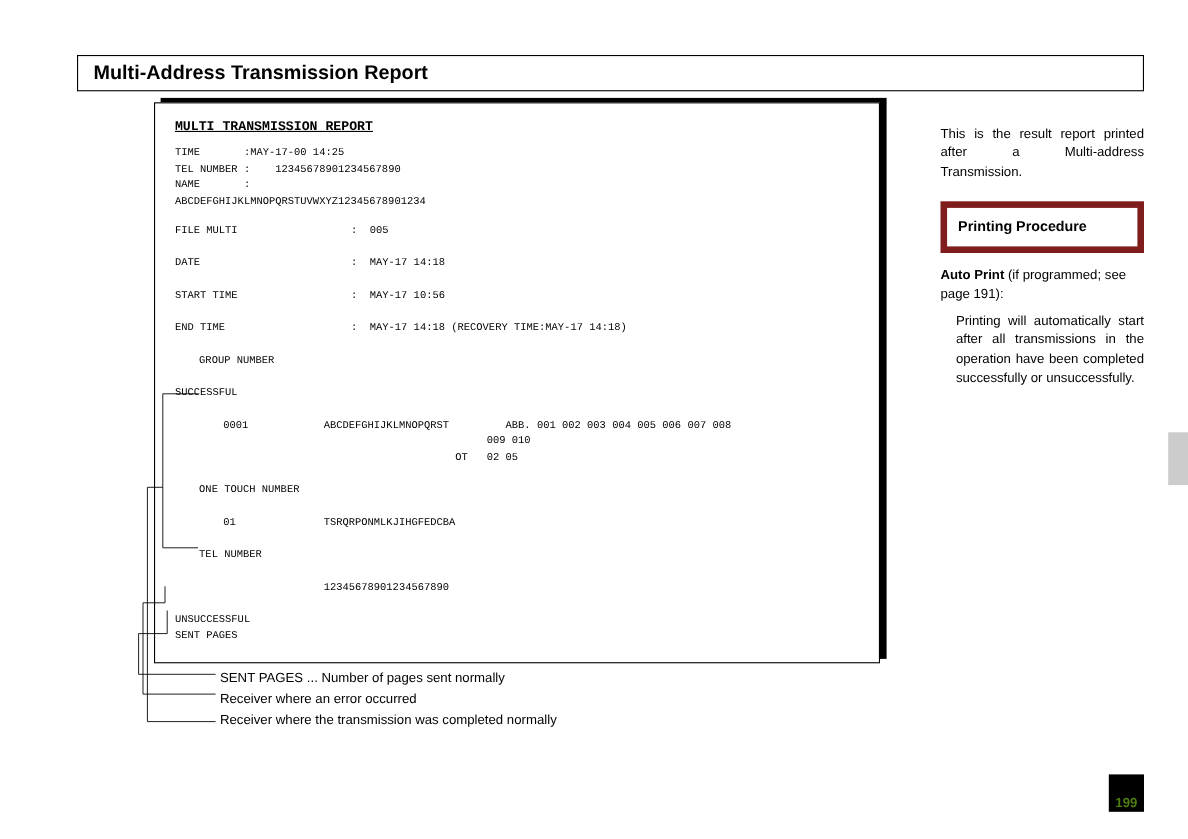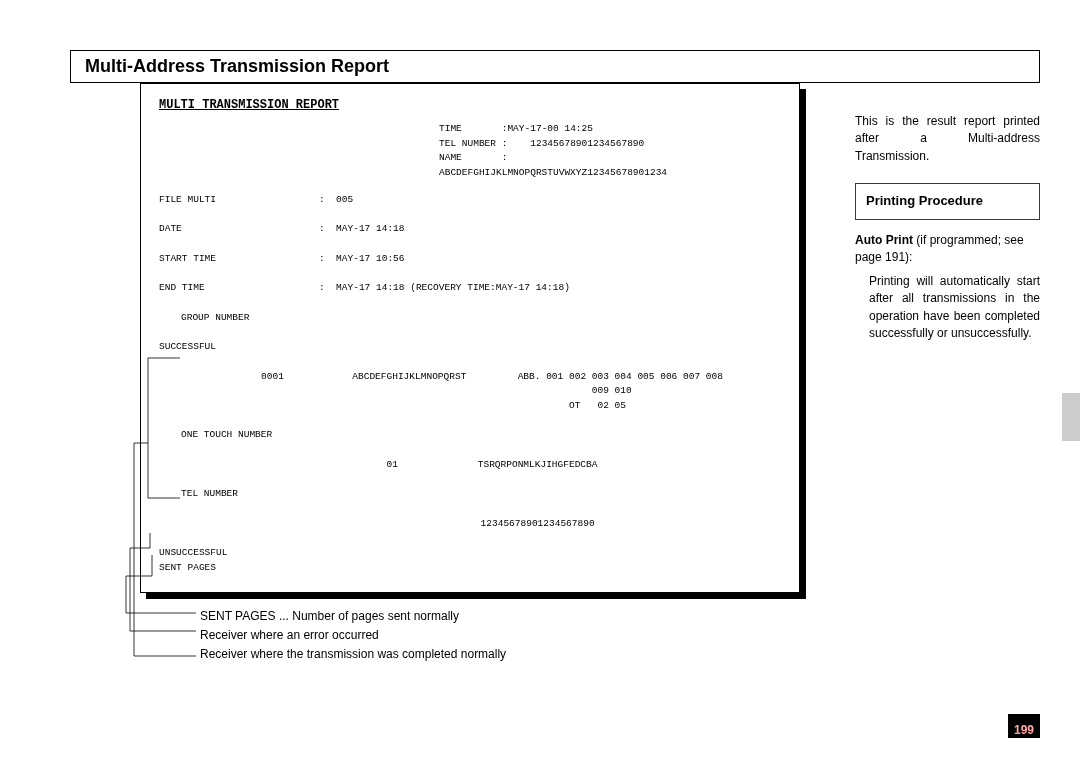--- a/index.html
+++ b/index.html
@@ -39,21 +39,21 @@
     padding-left: 25px;
     font-size: 12px;
     line-height: 1.45;
     margin-top: 30px;
   }
   .right-intro {
     text-align: justify;
     margin-bottom: 18px;
   }
   .proc-box {
-    border: 1px solid #7f1d1d;
+    border: 6px solid #7f1d1d;
     padding: 8px 10px;
     margin-bottom: 12px;
     font-weight: bold;
     font-size: 13px;
   }
   .proc-text {
     margin-bottom: 6px;
   }
   .proc-indent {
     padding-left: 14px;
@@ -71,21 +71,21 @@
     position: absolute;
     left: 6px;
     top: 6px;
     right: -6px;
     bottom: -6px;
     background: #000;
   }
   .report-box {
     position: absolute;
     left: 0;
-    top: 0;
+    top: 10px;
     width: 100%;
     height: 100%;
     background: #fff;
     border: 1px solid #000;
     box-sizing: border-box;
     padding: 14px 18px 10px 18px;
     overflow: hidden;
   }
   .report-heading {
     font-family: "Courier New", monospace;
@@ -95,28 +95,27 @@
     text-decoration: underline;
   }
   .mono {
     font-family: "Courier New", monospace;
     font-size: 9.5px;
     white-space: pre;
     line-height: 1.55;
     margin: 0;
   }
   .hdr-block {
-    margin-left: 280px;
     margin-bottom: 12px;
   }
   .kv-row { display:block; }
   .kv-label1 { display:inline-block; width:160px; }
   .section-label { display:block; }
   .sub1 { margin-left: 22px; }
-  .sub2 { margin-left: 44px; text-align: center; }
+  .sub2 { margin-left: 44px; }
   .row-data { display:block; }
 
   
   .lines-svg {
     position: absolute;
     left: 0;
     top: 0;
     pointer-events: none;
   }
   .callouts {
@@ -128,24 +127,24 @@
     font-family: Arial, Helvetica, sans-serif;
   }
   .callouts div { white-space: nowrap; }
 
   
   .page-no {
     position: absolute;
     right: 40px;
     bottom: 25px;
     background: #000;
-    color: #fca5a5;
-    font-weight: bold;
-    font-size: 12px;
-    padding: 9px 6px 1px 6px;
+    color: #4d7c0f;
+    font-weight: bold;
+    font-size: 12px;
+    padding: 19px 6px 1px 6px;
   }
   
   .thumb-tab {
     position: absolute;
     right: 0;
     top: 393px;
     width: 18px;
     height: 48px;
     background: #ccc;
   }

